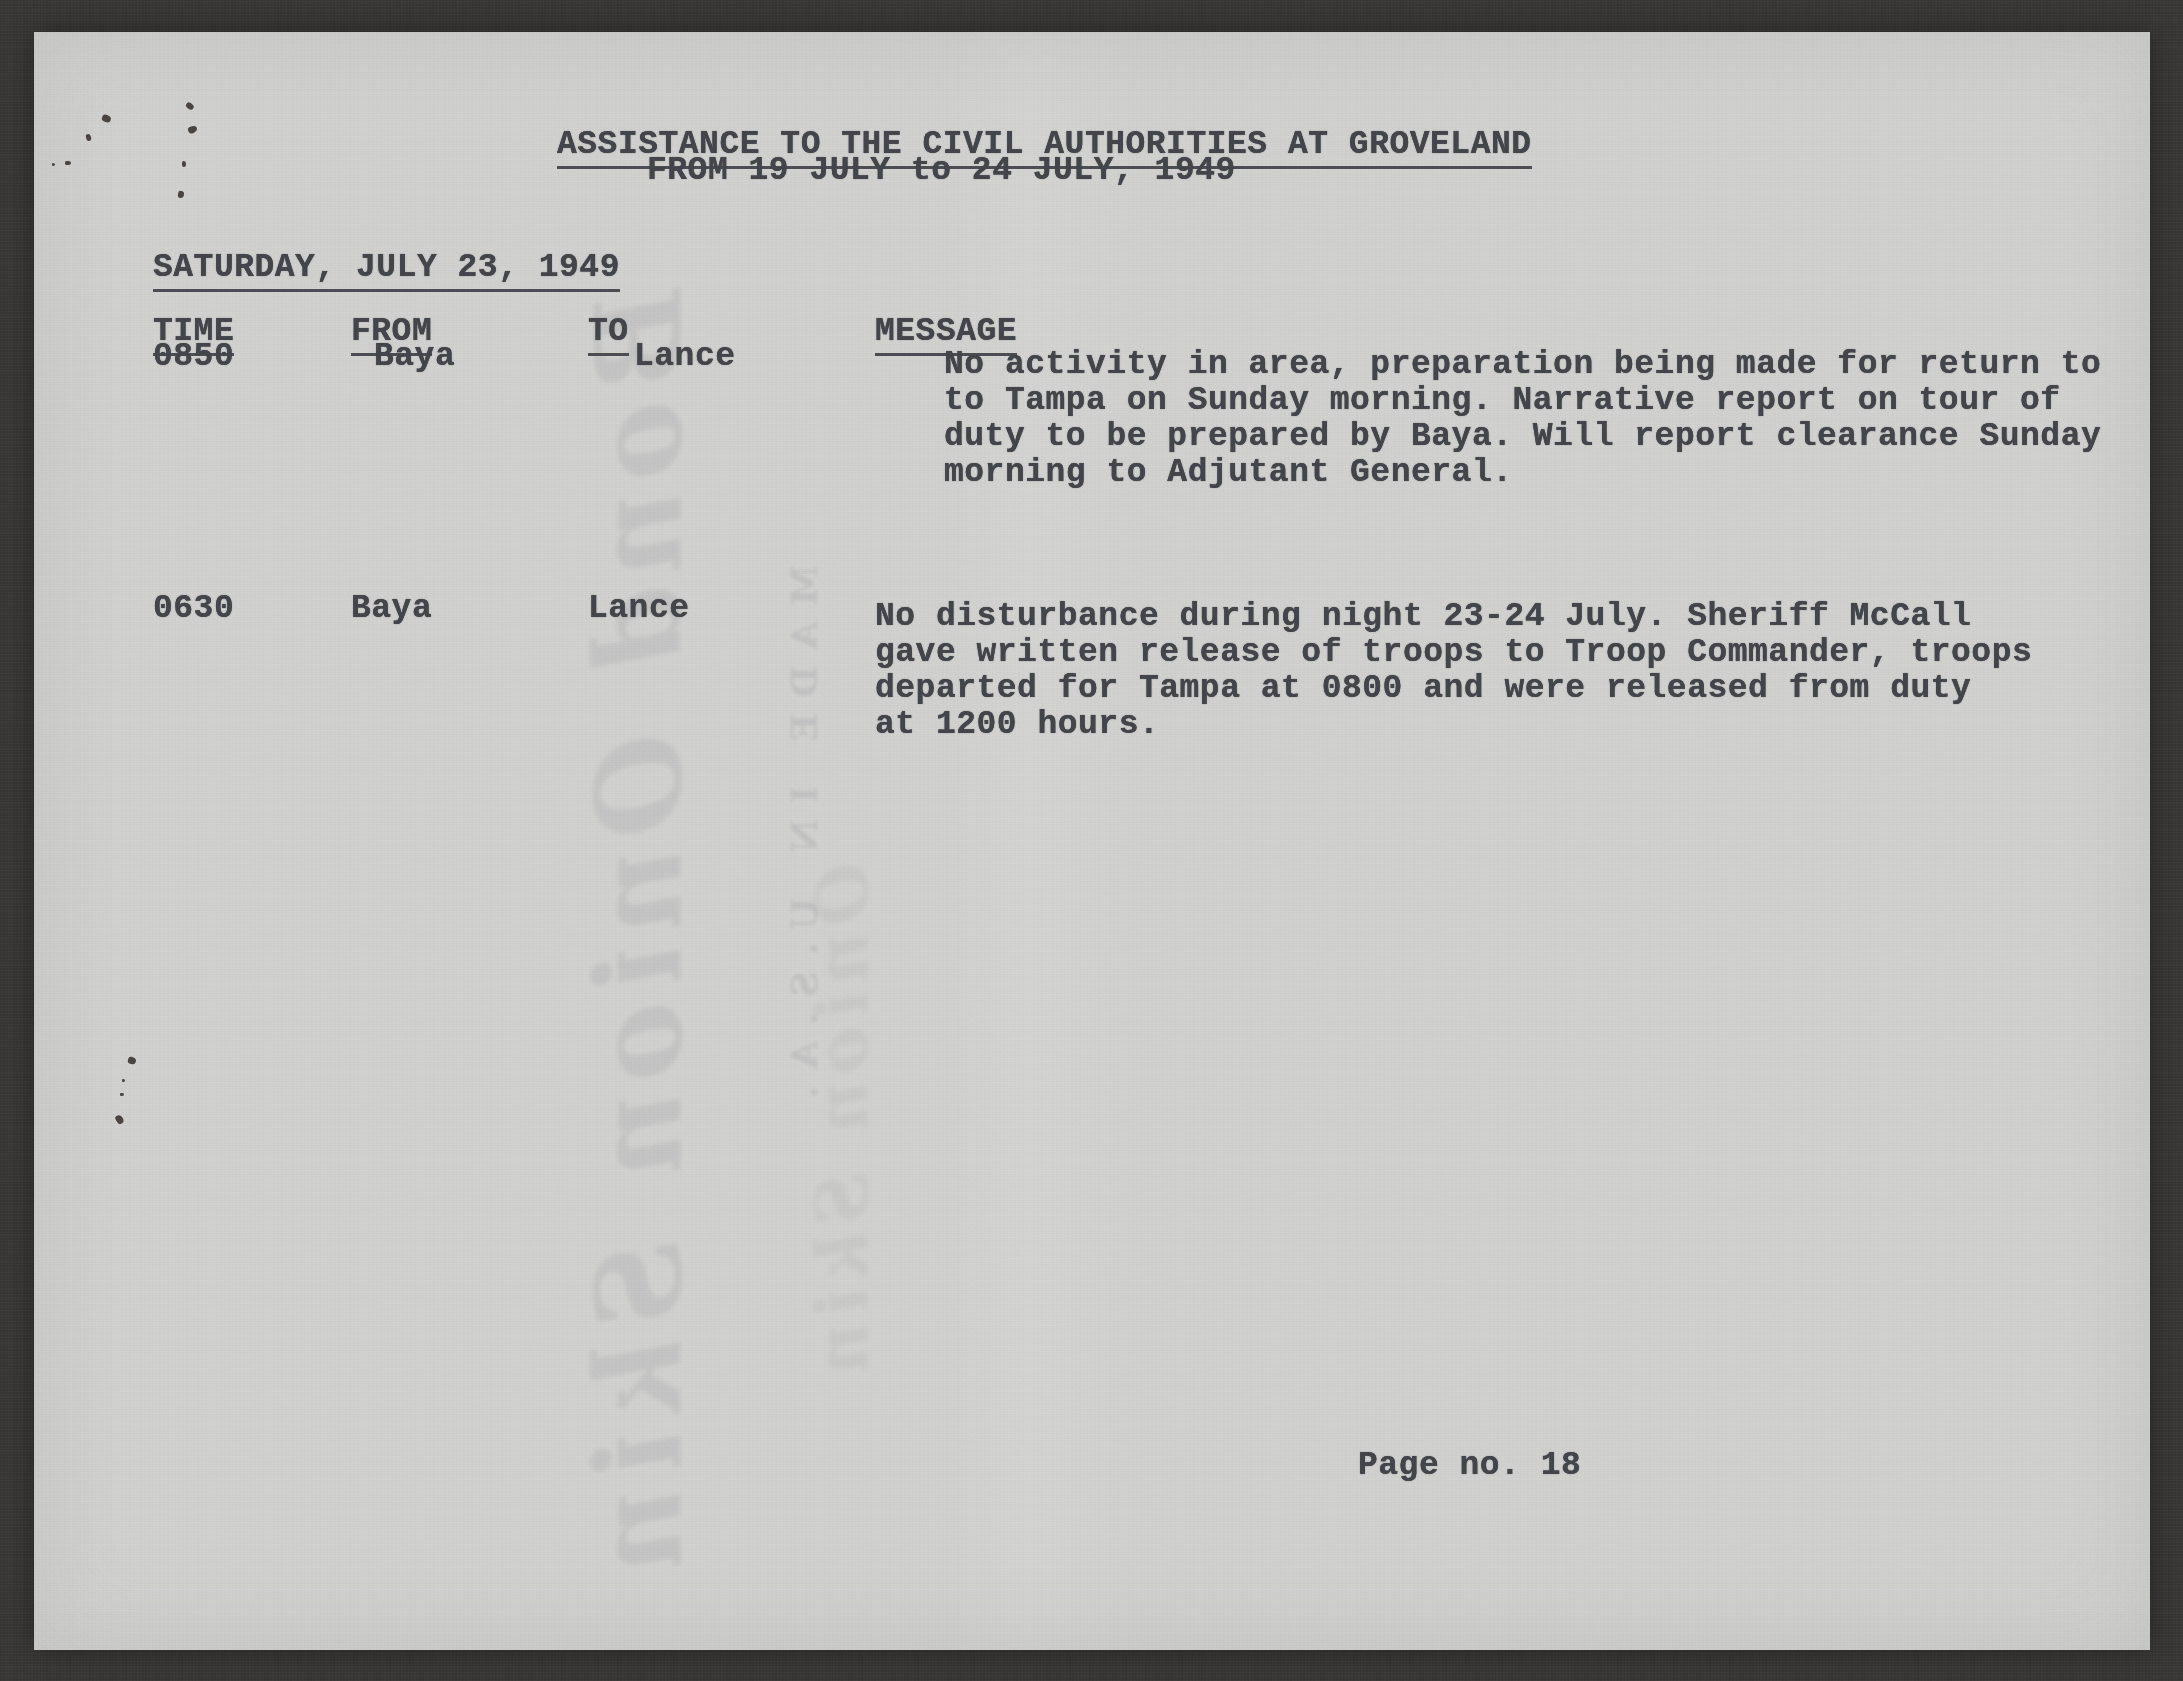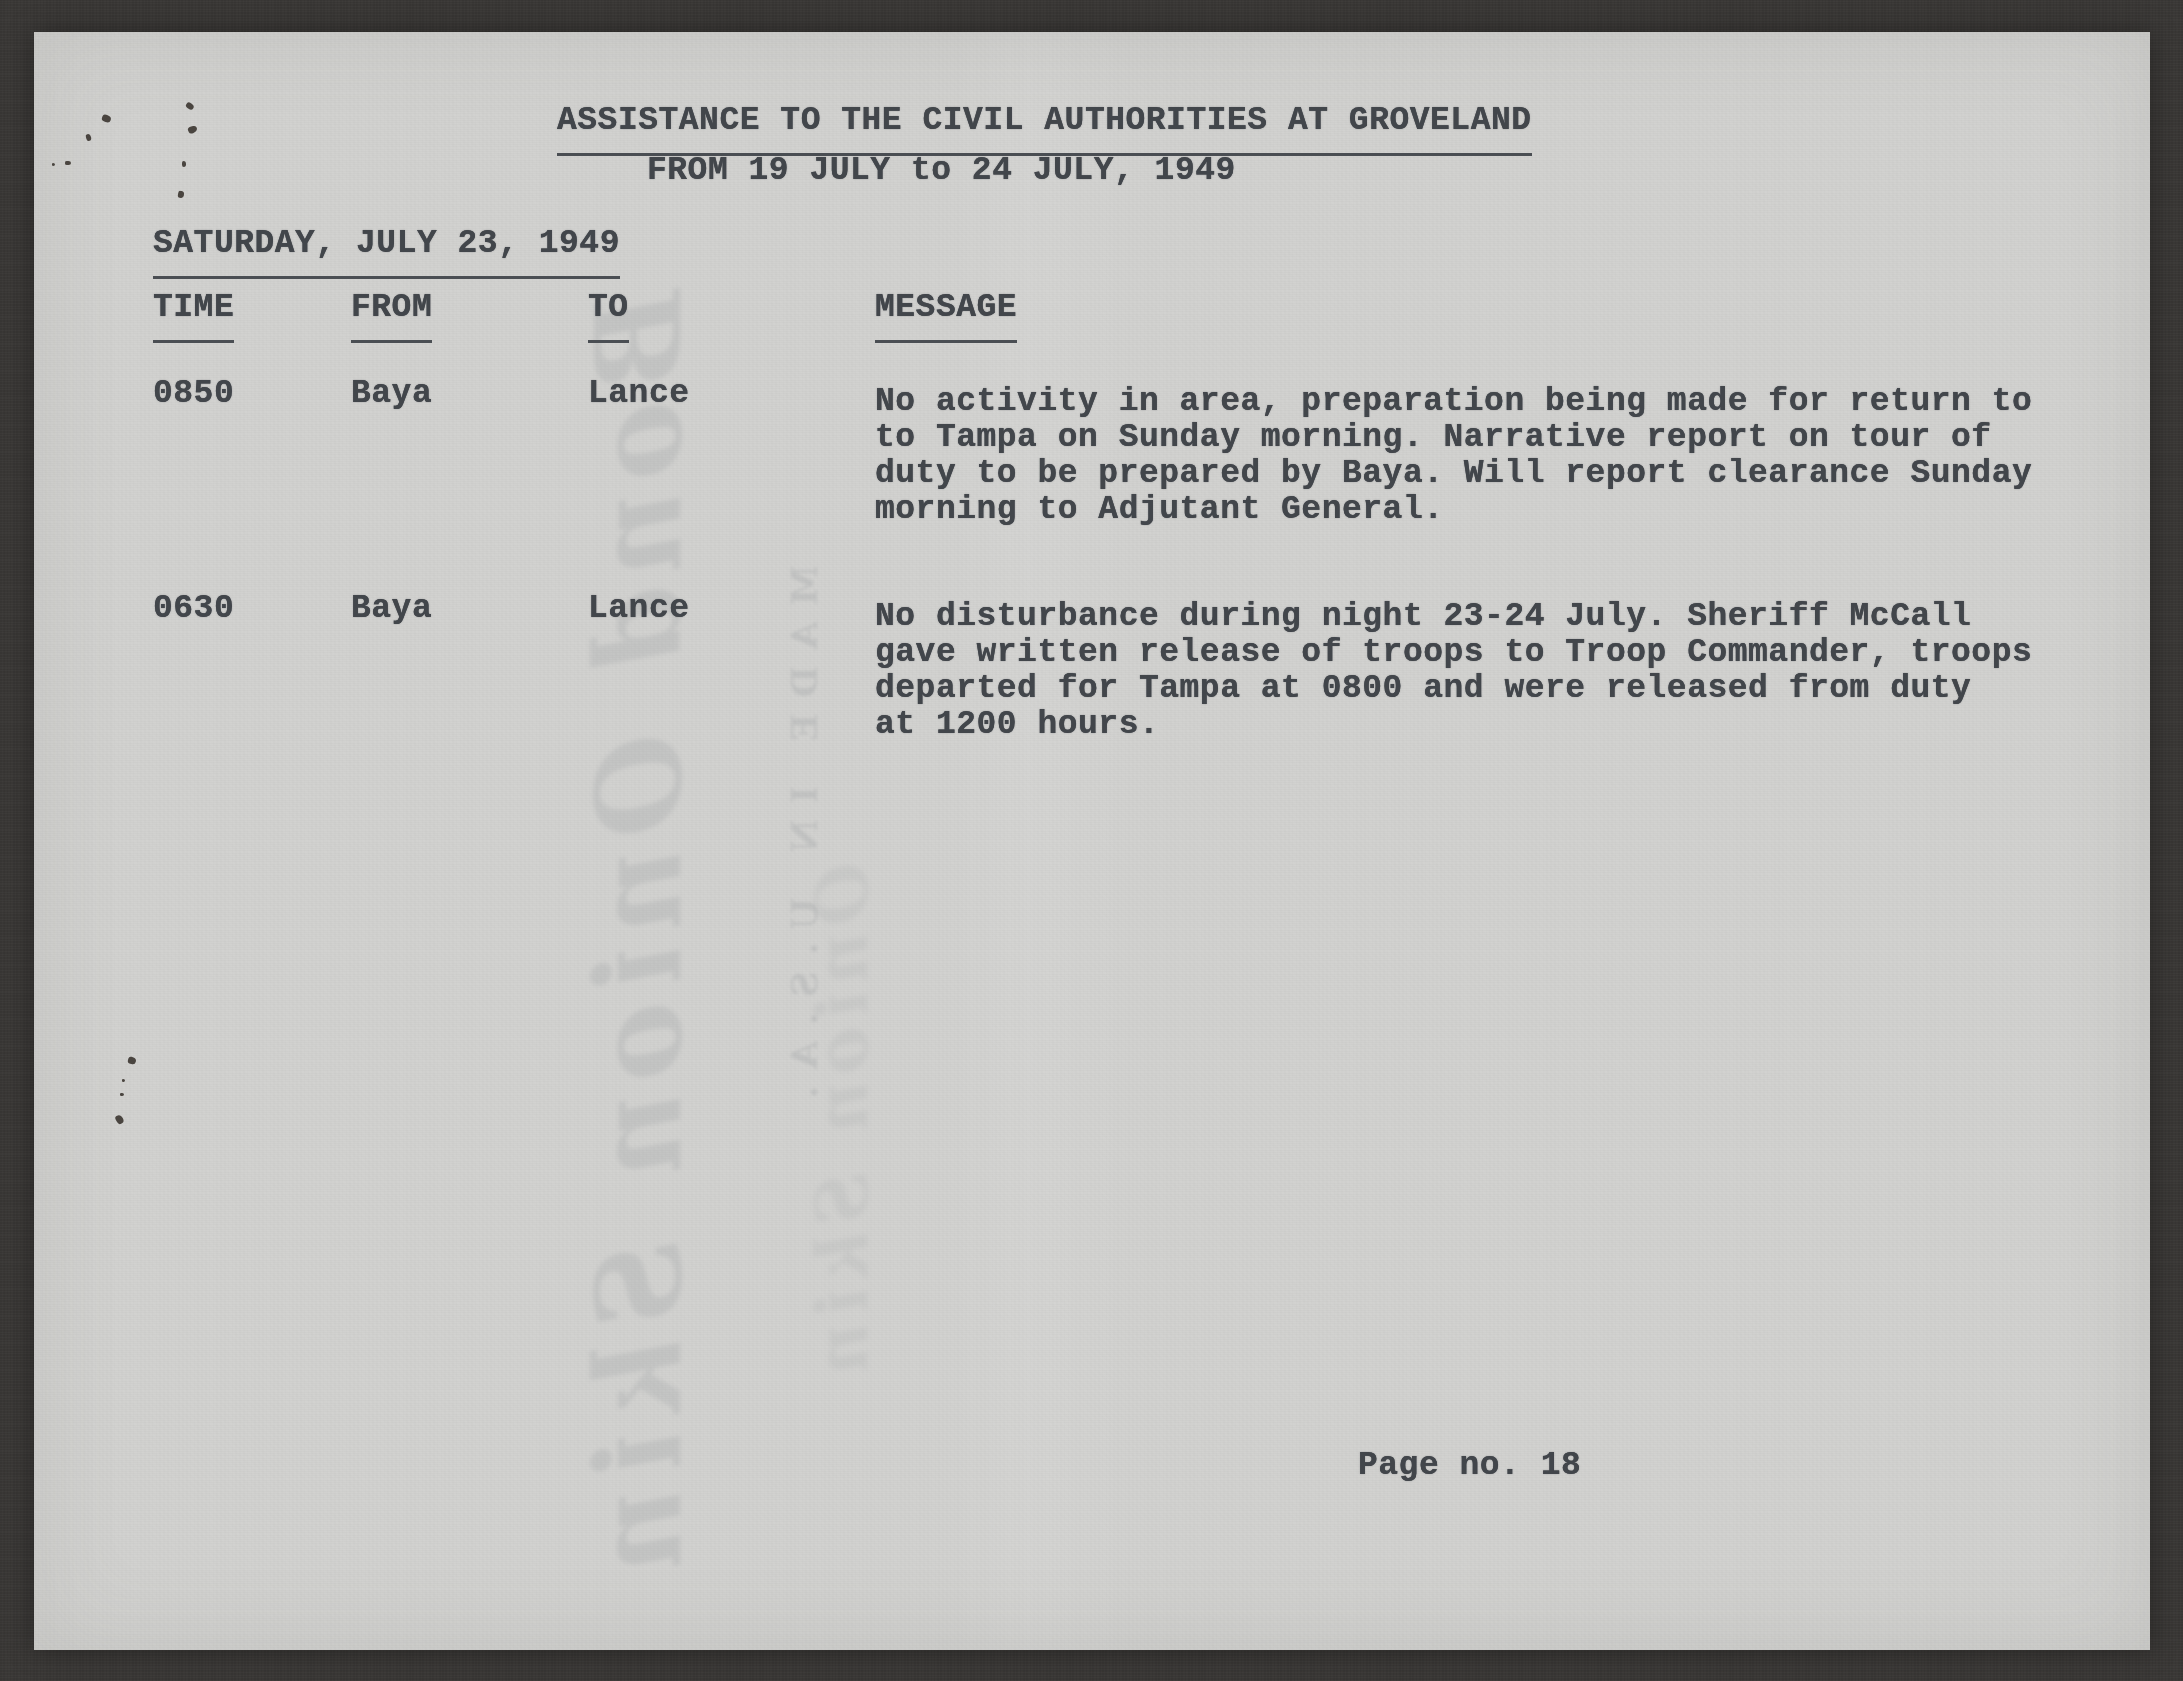--- a/index.html
+++ b/index.html
@@ -35,22 +35,23 @@
     color:var(--ink);
     font-weight:700;
     font-size:33px;
     line-height:36px;
     letter-spacing:0.5px;
     text-shadow:0 0 1.6px rgba(70,74,80,.45), 0 0 0.5px rgba(58,62,68,.85);
     white-space:nowrap;
   }
   .ul{
     display:inline-block;
-    padding-bottom:14px;
+    padding-bottom:3px;
     border-bottom:3.3px solid var(--underline);
+    margin-top:24px;
   }
   .abs{position:absolute;}
   .grid-row{
     position:absolute; left:119px; right:44px;
     display:grid;
     grid-template-columns:198px 237px 287px 1fr;
     align-items:start;
   }
   .msg{white-space:pre-line;margin-top:8px;}
   
@@ -122,21 +123,21 @@
     <span class="ul">SATURDAY, JULY 23, 1949</span>
   </div>
 
   <div class="grid-row tw" style="top:258px;">
     <div><span class="ul">TIME</span></div>
     <div><span class="ul">FROM</span></div>
     <div><span class="ul">TO</span></div>
     <div><span class="ul">MESSAGE</span></div>
   </div>
 
-  <div class="grid-row tw" style="top:344px;">
+  <div class="grid-row tw" style="top:307px;gap:23px;">
     <div>0850</div>
     <div>Baya</div>
     <div>Lance</div>
     <div class="msg">No activity in area, preparation being made for return to
 to Tampa on Sunday morning.  Narrative report on tour of
 duty to be prepared by Baya.  Will report clearance Sunday
 morning to Adjutant General.</div>
   </div>
 
 

